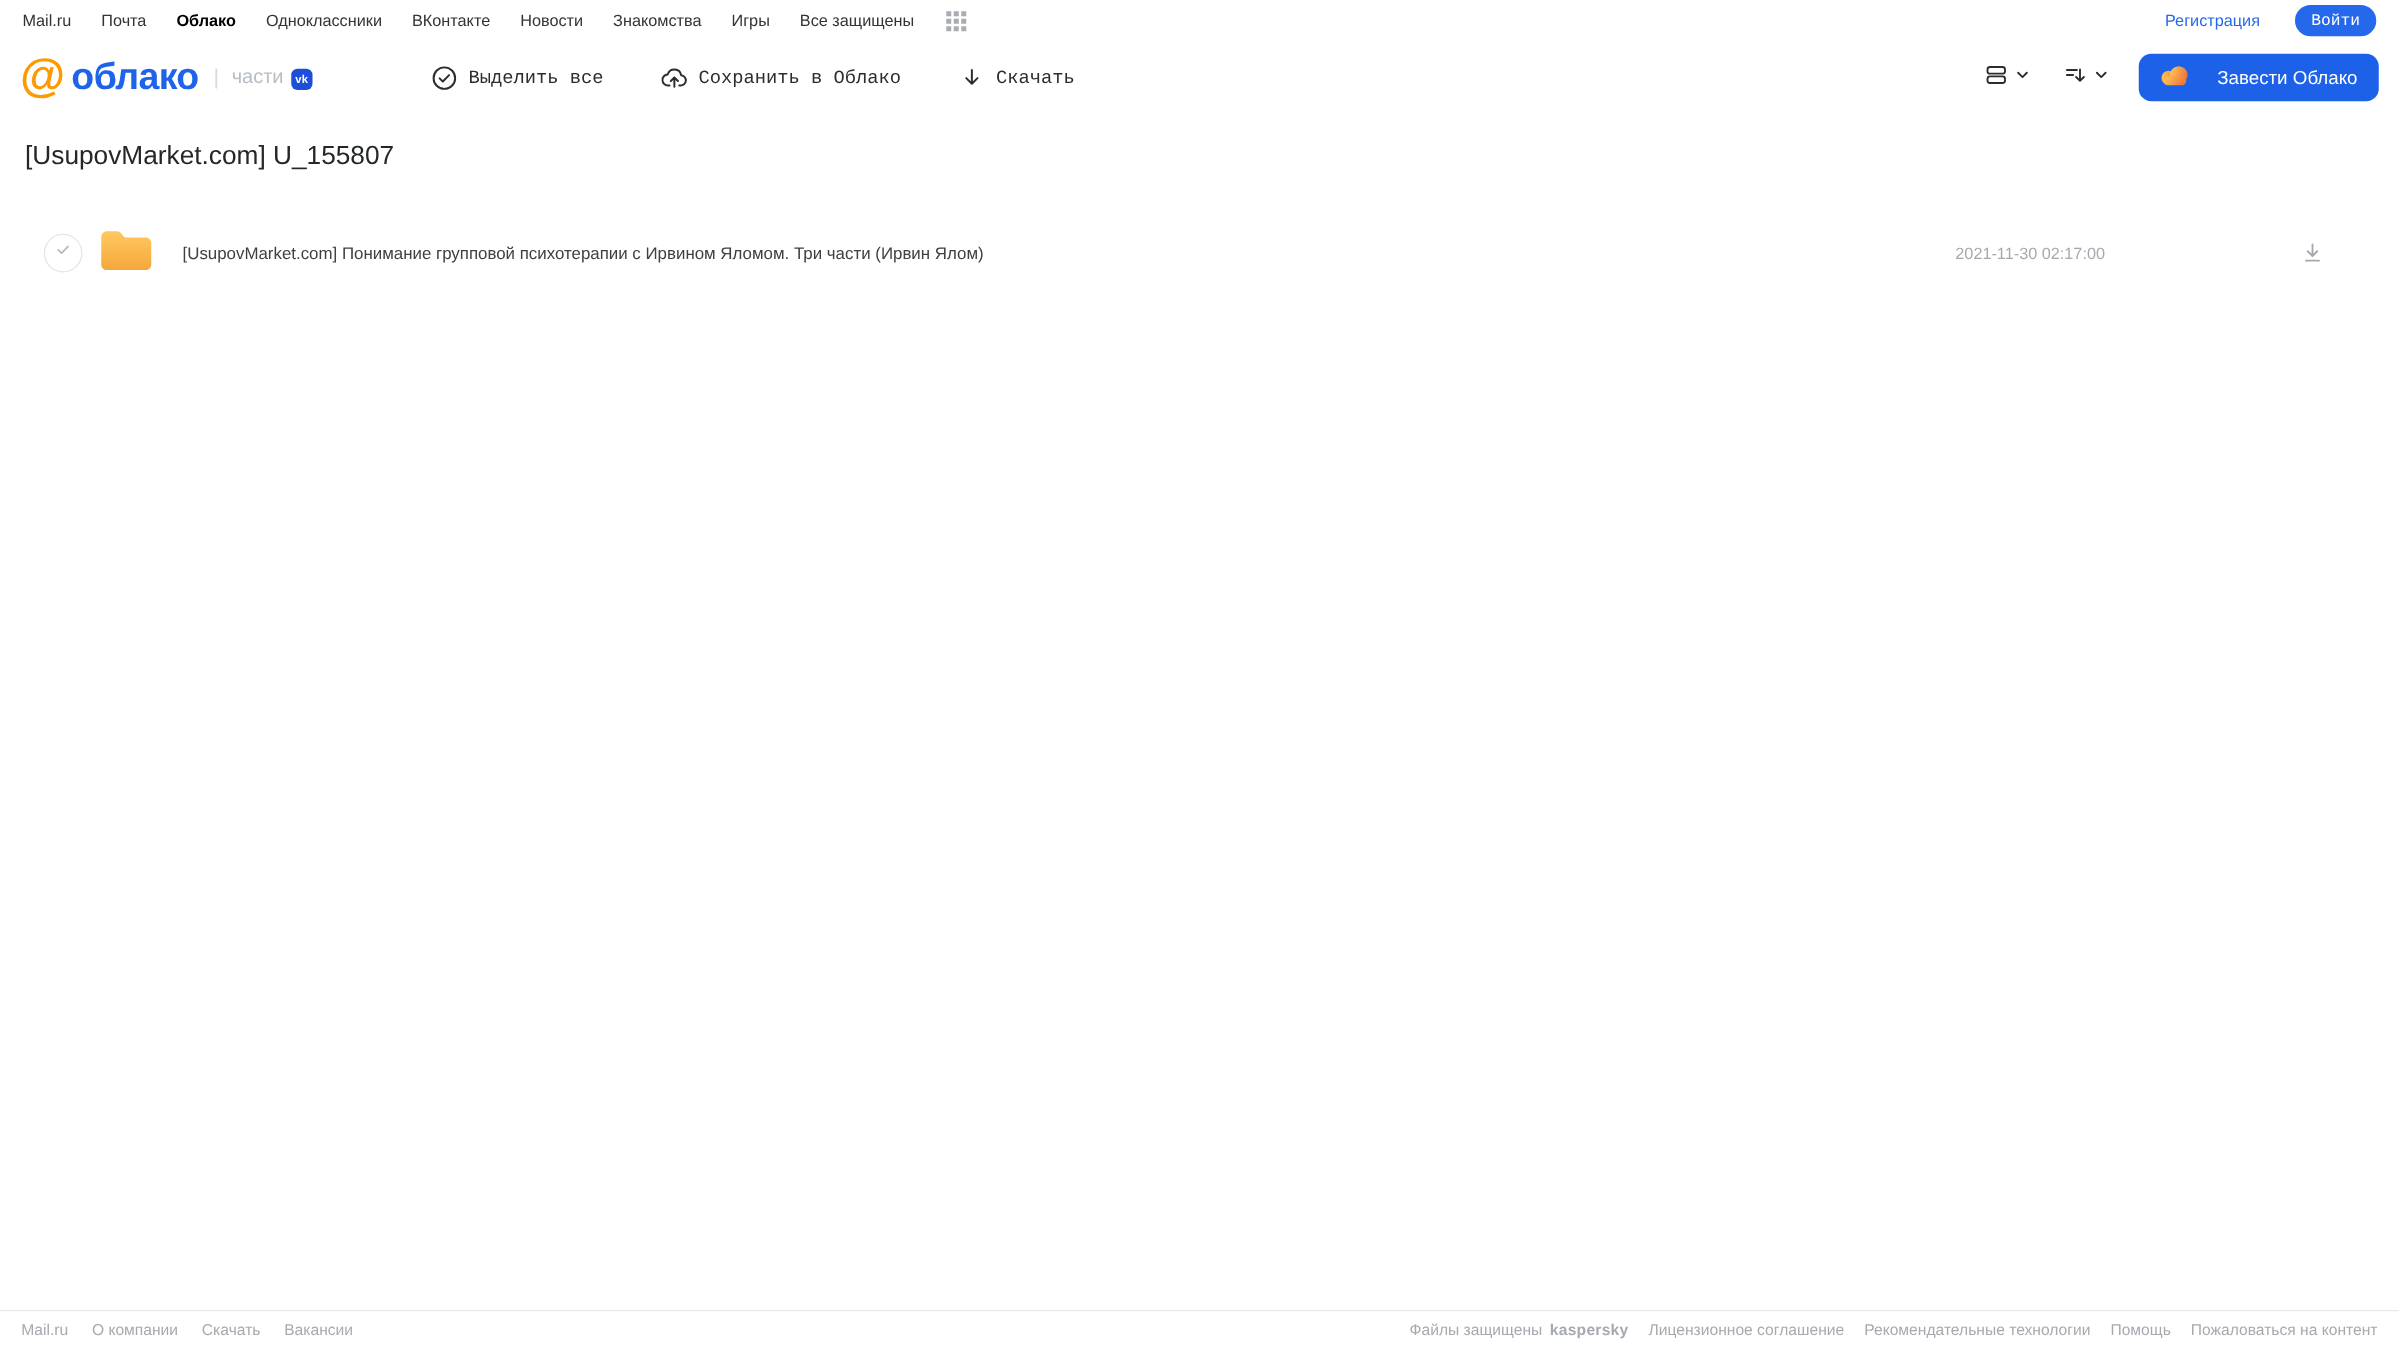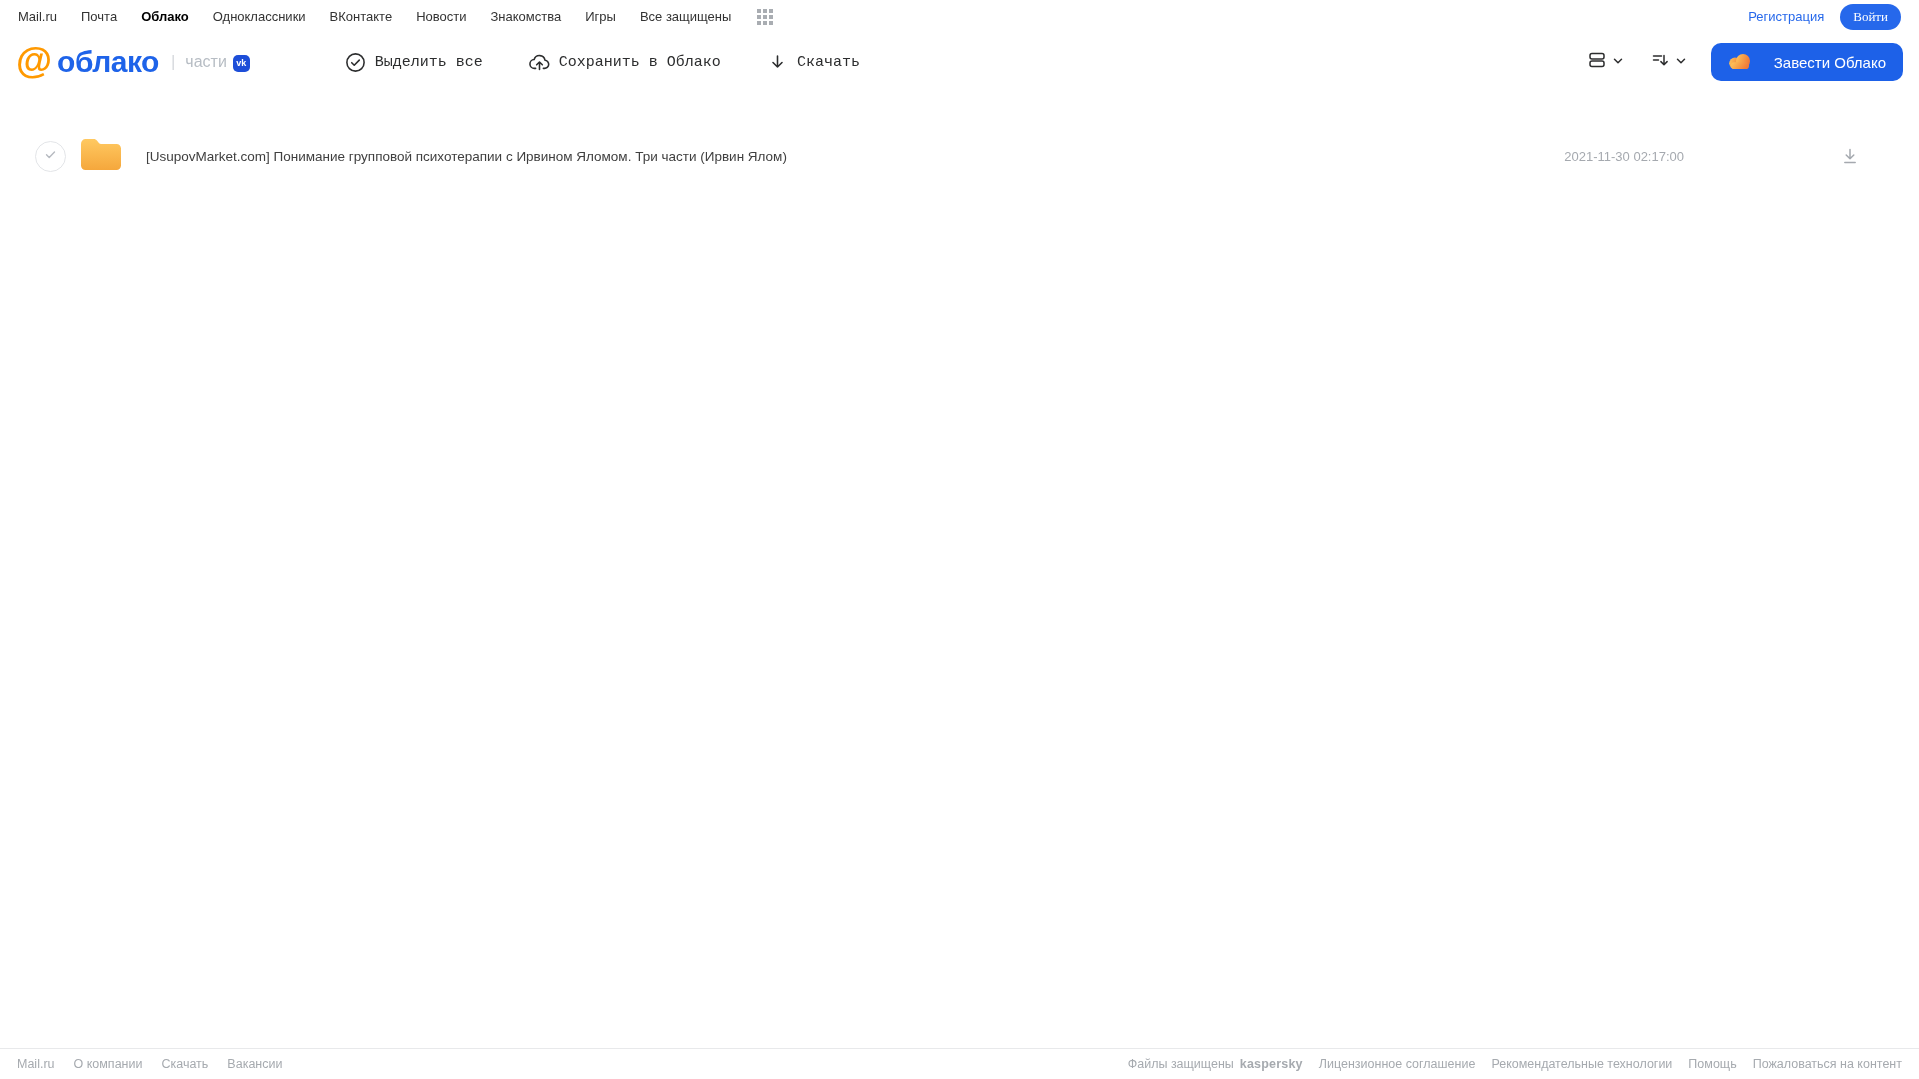--- a/index.html
+++ b/index.html
@@ -6,24 +6,24 @@
   html,body { width:1919px; height:1079px; background:#fff; overflow:hidden;
               font-family:"Liberation Sans", sans-serif; }
 
   
   .topnav { height:33px; display:flex; align-items:center; padding:0 18px; }
   .topnav-left { display:flex; align-items:center; gap:24px; }
   .topnav a.plink { font-size:13px; color:#333; text-decoration:none; cursor:pointer; }
   .topnav a.plink.active { font-weight:bold; color:#000; }
   .grid-icon { display:grid; grid-template-columns:repeat(3,4px); grid-gap:2px; margin-left:2px; cursor:pointer; }
   .grid-icon i { width:4px; height:4px; background:#a9adb2; }
-  .topnav-right { margin-left:auto; display:flex; align-items:center; gap:16px; }
+  .topnav-right { margin-left:auto; display:flex; align-items:center; gap:28px; }
   .reg-link { font-size:13px; color:#2668EB; text-decoration:none; cursor:pointer; }
   .login-btn { background:#2668EB; color:#fff; font-size:13px; border:none; border-radius:15px;
-               padding:5px 13px; cursor:pointer; font-family:Liberation Serif, serif; }
+               padding:5px 13px; cursor:pointer; font-family:Liberation Mono, monospace; }
 
   
   .toolbar { height:58px; display:flex; align-items:center; padding:0 16px; }
   .logo { display:flex; align-items:center; cursor:pointer; }
   .logo-at { color:#FF9900; font-size:37px; font-weight:bold; line-height:1; margin-top:-3px; }
   .logo-word { color:#1E63E9; font-size:30px; font-weight:bold; letter-spacing:-0.5px; margin-left:5px; }
   .logo-sep { color:#d6d9dd; font-size:17px; margin:0 10px 0 12px; }
   .logo-project { color:#b7bdc4; font-size:16px; }
   .vk-badge { width:17px; height:17px; background:#1d4ed8; border-radius:5px; color:#fff;
               font-size:9px; font-weight:bold; display:flex; align-items:center; justify-content:center;
@@ -171,20 +171,21 @@
             <rect x="3" y="10.2" width="18" height="6.9" rx="3.4"></rect>
           </g>
         </svg>
       </span>
       <span>Завести Облако</span>
     </button>
   </div>
 </div>
 
 <div class="main">
+  <h1 class="page-title">[UsupovMarket.com] U_155807</h1>
 
   <div class="file-row">
     <span class="row-check">
       <span>
         <svg width="13" height="13" viewBox="0 0 13 13" fill="none" stroke="#b6bac0" stroke-width="1.4" stroke-linecap="round" stroke-linejoin="round">
           <path d="M2.5 6.8l2.7 2.7 5.3-5.4"></path>
         </svg>
       </span>
     </span>
     <span class="folder-wrap">

